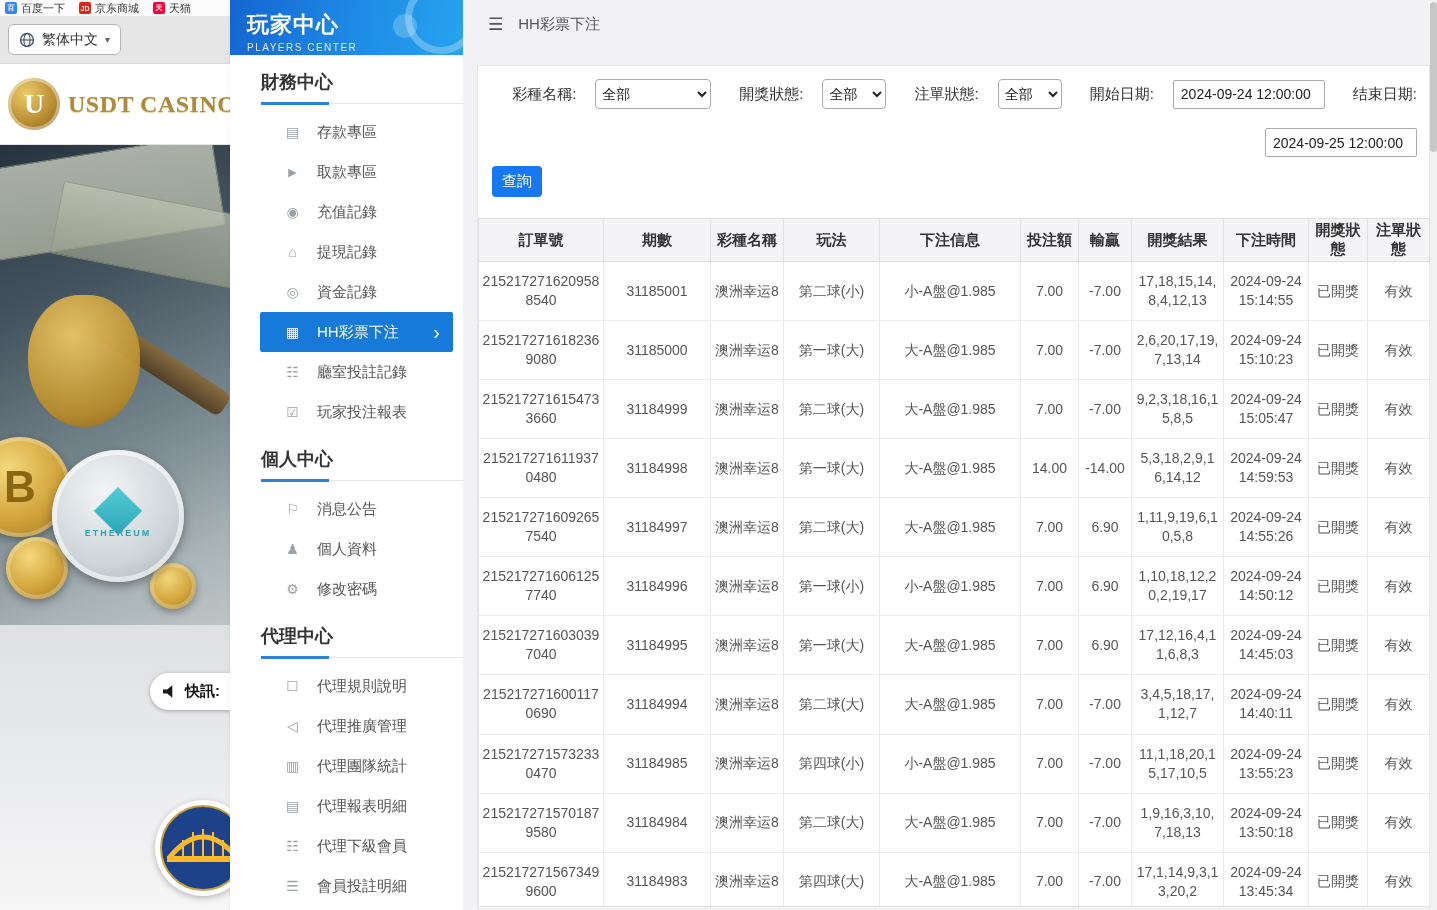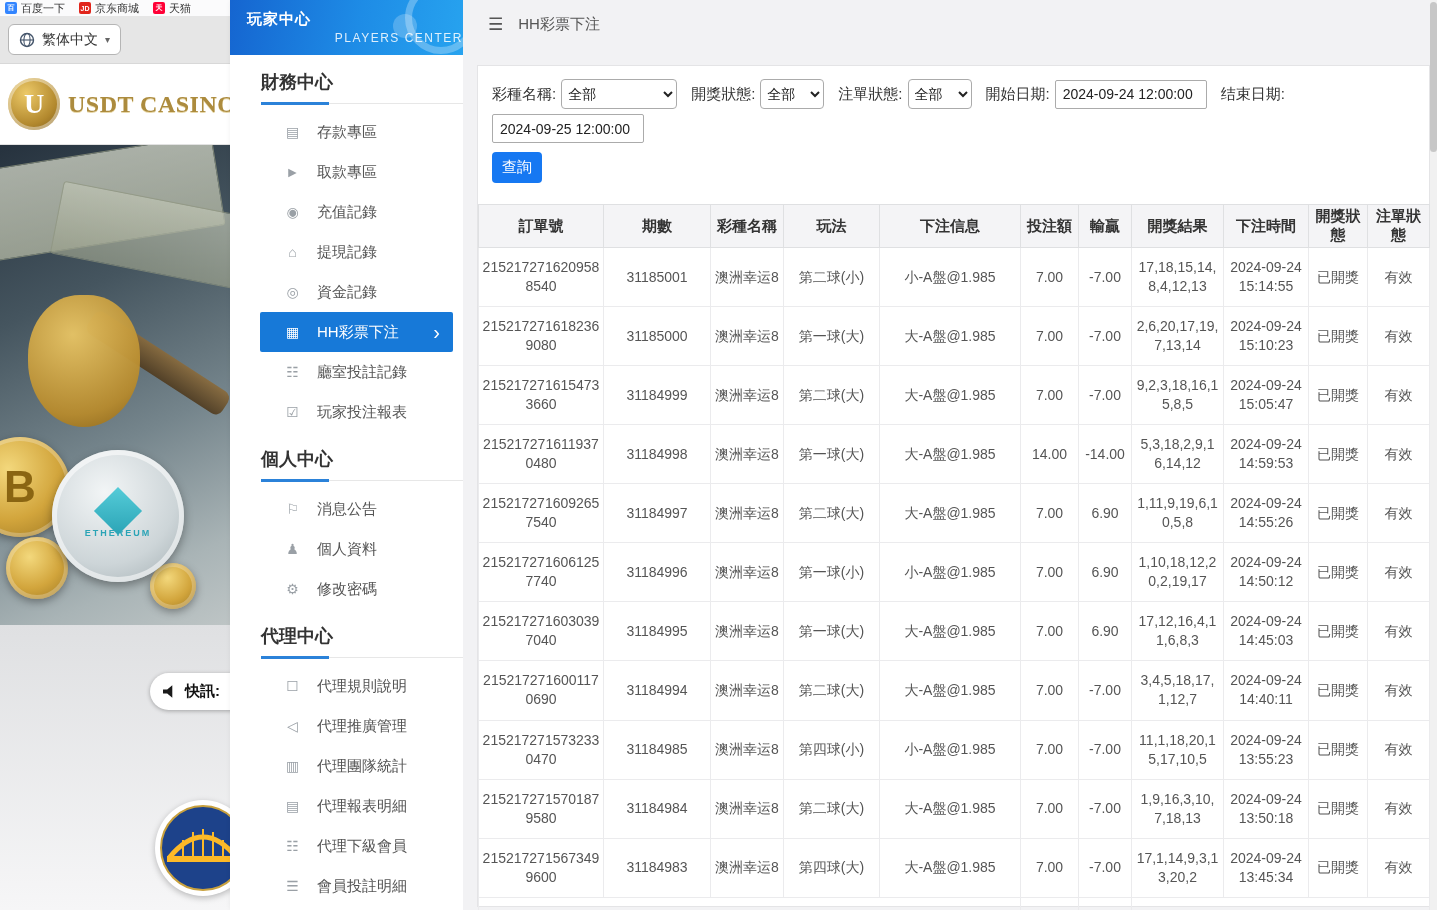--- a/index.html
+++ b/index.html
@@ -39,38 +39,38 @@
   .news-pill { position:absolute; left:150px; top:673px; height:37px; width:95px; background:#fff; border-radius:19px 0 0 19px; box-shadow:0 1px 4px rgba(0,0,0,.3); display:flex; align-items:center; gap:7px; padding-left:13px; cursor:pointer; }
   .speaker { width:15px; height:14px; background:#1a1a1a; clip-path:polygon(0 35%,28% 35%,62% 5%,62% 95%,28% 65%,0 65%); }
   .news-label { font-size:15px; font-weight:bold; color:#111; }
   .team-logo { position:absolute; left:155px; top:800px; width:96px; height:96px; border-radius:50%; background:#fff; box-shadow:0 2px 6px rgba(0,0,0,.25); display:flex; align-items:center; justify-content:center; }
 
   
   .sidebar { position:absolute; left:230px; top:0; width:233px; height:910px; background:#fff; box-shadow:2px 0 6px rgba(0,0,0,.12); overflow:hidden; }
   .sb-header { position:relative; height:55px; background:linear-gradient(100deg,#1565d0,#1e8ce6 55%,#27a3ef); overflow:hidden; padding:10px 0 0 17px; }
   .sb-header::before { content:''; position:absolute; right:-14px; top:-18px; width:58px; height:58px; border-radius:50%; border:7px solid rgba(255,255,255,.28); }
   .sb-header::after { content:''; position:absolute; right:46px; top:14px; width:24px; height:24px; border-radius:50%; background:rgba(255,255,255,.22); }
-  .sb-title { color:#fff; font-size:15px; font-weight:bold; letter-spacing:1px; }
-  .sb-sub { color:rgba(255,255,255,.85); font-size:12px; letter-spacing:1.5px; margin-top:2px;text-align:right; }
+  .sb-title { color:#fff; font-size:22px; font-weight:bold; letter-spacing:1px; }
+  .sb-sub { color:rgba(255,255,255,.85); font-size:10px; letter-spacing:1.5px; margin-top:2px; }
   .sec-head { margin:15px 0 0 31px; font-size:18px; font-weight:bold; color:#333; }
   .sec-rule { margin:9px 0 8px 31px; height:1px; background:#e7e7e7; position:relative; }
   .sec-rule::before { content:''; position:absolute; left:0; top:-1px; width:68px; height:3px; background:#2b82d9; }
   .sb-item { height:40px; display:flex; align-items:center; gap:16px; padding-left:54px; font-size:15px; color:#555; cursor:pointer; }
   .sb-ic { width:17px; text-align:center; color:#9aa0a6; font-size:14px; }
   .sb-item.active { margin:0 10px 0 30px; padding-left:24px; background:#1779d8; border-radius:2px; color:#fff; }
   .sb-item.active .sb-ic { color:#fff; }
   .chev { margin-left:auto; margin-right:13px; font-size:20px; line-height:1; color:#fff; }
 
   
   .main { position:absolute; left:463px; top:0; width:974px; height:910px; background:#f2f2f4; }
   .topbar { height:48px; display:flex; align-items:center; gap:15px; padding-left:25px; color:#5a5a5a; }
   .hamburger { font-size:17px; cursor:pointer; color:#555; }
   .page-title { font-size:15px; color:#555; }
   .panel { position:absolute; left:14px; top:65px; width:953px; height:842px; background:#fff; border:1px solid #e4e4e6; }
-  .filters { display:flex; align-items:center; flex-wrap:wrap; gap:5px; padding:13px 12px 0 14px; font-size:15px; color:#333; }
+  .filters { display:flex; align-items:center; flex-wrap:wrap; gap:19px; padding:13px 12px 0 14px; font-size:15px; color:#333;justify-content:flex-end; }
   .filters label { margin-left:9px; }
   .filters label:first-child { margin-left:0; }
   .filters select { height:30px; border:1px solid #ababab; border-radius:4px; background:#fff; font-size:14px; color:#222; padding:0 2px; }
   .sel-lottery { width:116px; }
   .sel-small { width:64px; }
   .filters input { height:29px; border:1px solid #ababab; border-radius:2px; width:152px; font-size:14px; color:#222; padding:0 7px; font-family:"Liberation Sans","DejaVu Sans",sans-serif; }
   .query-row { padding:9px 14px 0; }
   .query-btn { width:50px; height:31px; background:#1678f2; color:#fff; border:none; border-radius:4px; font-size:15px; cursor:pointer; font-family:inherit; }
   table.bet { width:100%; border-collapse:collapse; table-layout:fixed; margin-top:21px; }
   table.bet th { background:#f4f4f6; border:1px solid #dfe0e2; font-size:15px; font-weight:bold; color:#333; height:42px; padding:2px; }

